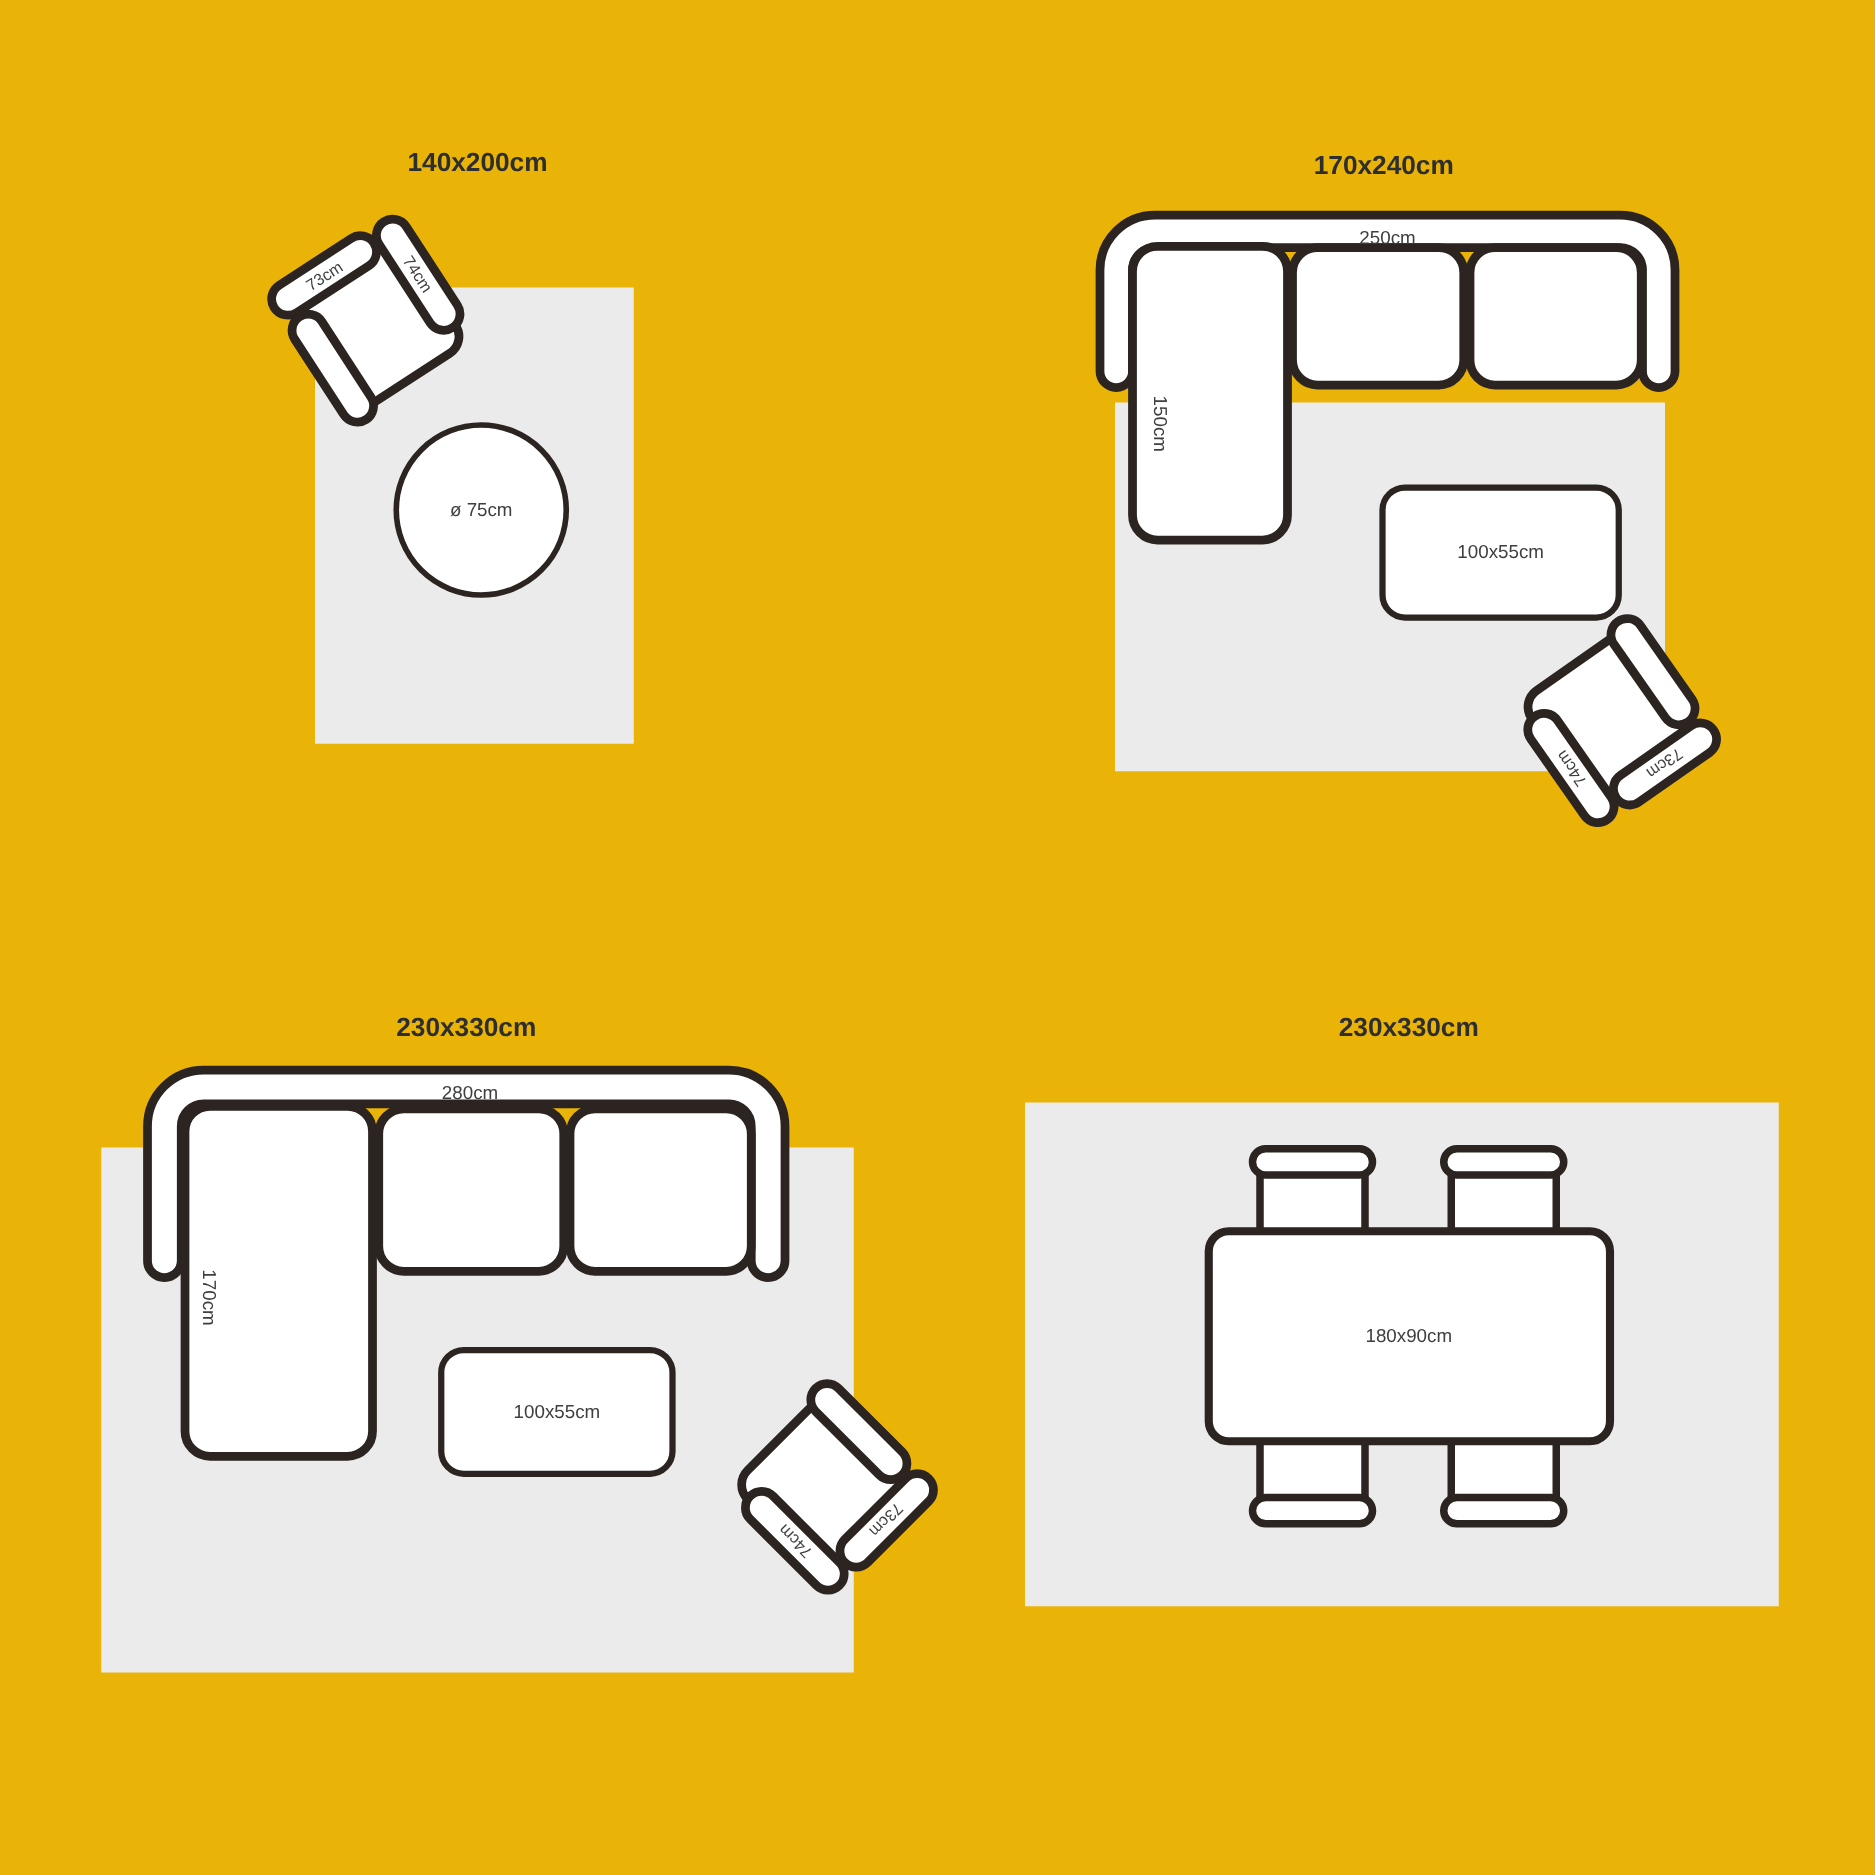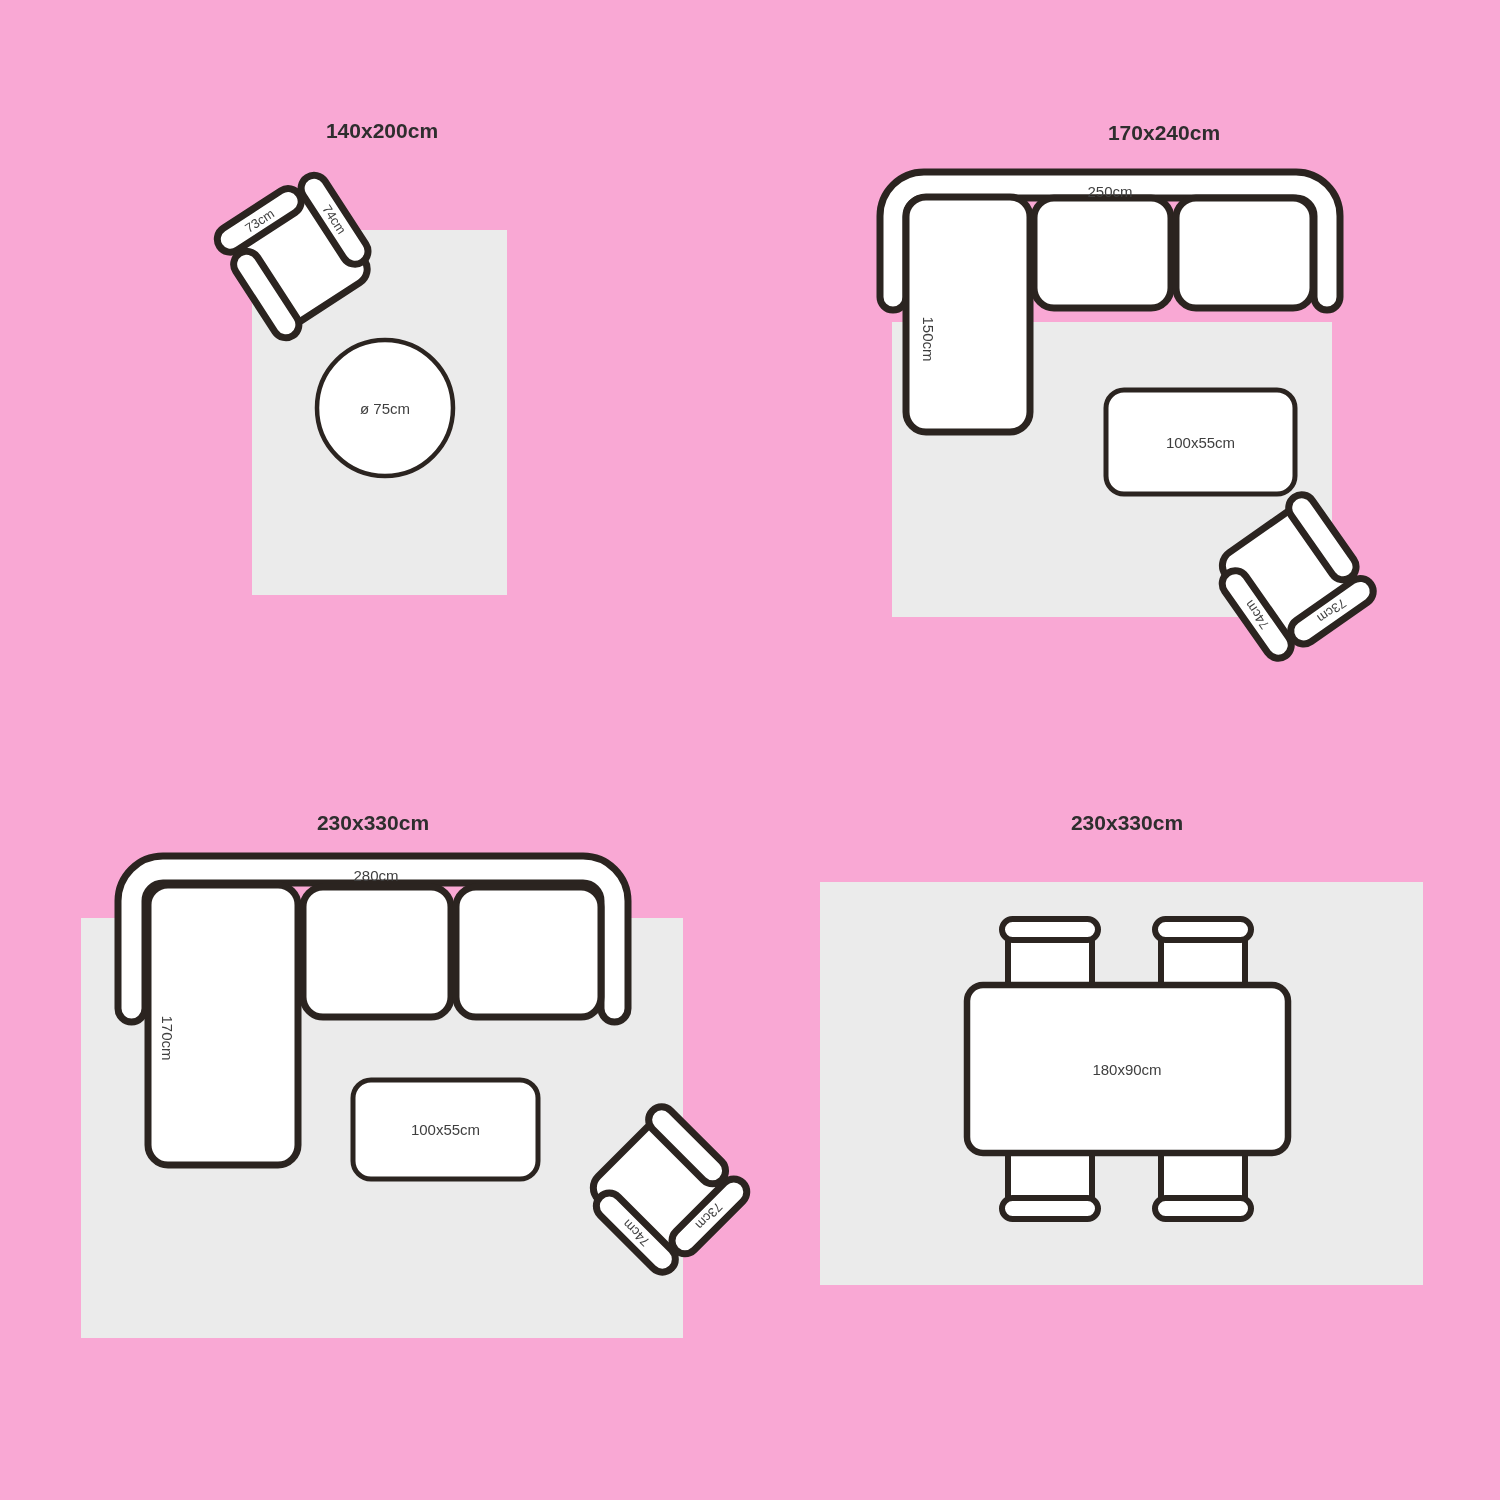--- a/index.html
+++ b/index.html
@@ -1,16 +1,16 @@
 <!DOCTYPE html>
 <html><head>
 <meta charset="utf-8">
 <style>
   html,body{margin:0;padding:0;background:#fff;}
-  #canvas{position:relative;width:1500px;height:1500px;background:#f9a8d4;overflow:hidden;
+  #canvas{position:relative;width:1500px;height:1500px;background:#eab308;overflow:hidden;
           font-family:"Liberation Sans",sans-serif;}
   .panel-title{position:absolute;transform:translate(-50%,-50%);font-size:21px;font-weight:700;
           color:#2e2e2e;white-space:nowrap;}
   .rug{position:absolute;background:#ebebeb;}
   .furn{position:absolute;transform-box:border-box;transform-origin:center center;}
   .shape{fill:#ffffff;stroke:#2b2420;}
   .lbl{fill:#3f3f3f;stroke:none;font-family:"Liberation Sans",sans-serif;font-size:15px;}
   .lbl-sm{fill:#3f3f3f;stroke:none;font-family:"Liberation Sans",sans-serif;font-size:13px;}
   text{text-anchor:middle;dominant-baseline:central;}
 </style>
@@ -30,21 +30,21 @@
     <rect class="shape" x="0" y="30" width="26" height="98" rx="13" stroke-width="7"></rect>
     <text class="lbl-sm" x="47.5" y="13.5">73cm</text>
     <text class="lbl-sm" x="111" y="53" transform="rotate(90 111 53)">74cm</text>
   </svg>
 
   <svg class="furn" style="left:312px;top:335px" width="146" height="146" viewBox="-5 -5 146 146">
     <circle class="shape" cx="68" cy="68" r="68" stroke-width="4.5"></circle>
     <text class="lbl" x="68" y="68">ø 75cm</text>
   </svg>
 
-  <div class="panel-title" style="left:1164px;top:133px">170x240cm</div>
+  <div class="panel-title" style="left:1107px;top:133px">170x240cm</div>
 
   <div class="rug" style="left:892px;top:322px;width:440px;height:295px"></div>
 
   <svg class="furn" style="left:876px;top:168px" width="468" height="268" viewBox="-4 -4 468 268">
     <path class="shape" stroke-width="7" stroke-linejoin="round" d="M 0 125 L 0 44 A 44 44 0 0 1 44 0 L 416 0 A 44 44 0 0 1 460 44 L 460 125
              A 13 13 0 0 1 434 125 L 434 44 A 18 18 0 0 0 416 26 L 44 26 A 18 18 0 0 0 26 44
              L 26 125 A 13 13 0 0 1 0 125 Z"></path>
     <rect class="shape" x="26" y="25" width="124" height="235" rx="20" stroke-width="7"></rect>
     <rect class="shape" x="154" y="26" width="137" height="110" rx="20" stroke-width="7"></rect>
     <rect class="shape" x="296" y="26" width="137" height="110" rx="20" stroke-width="7"></rect>

